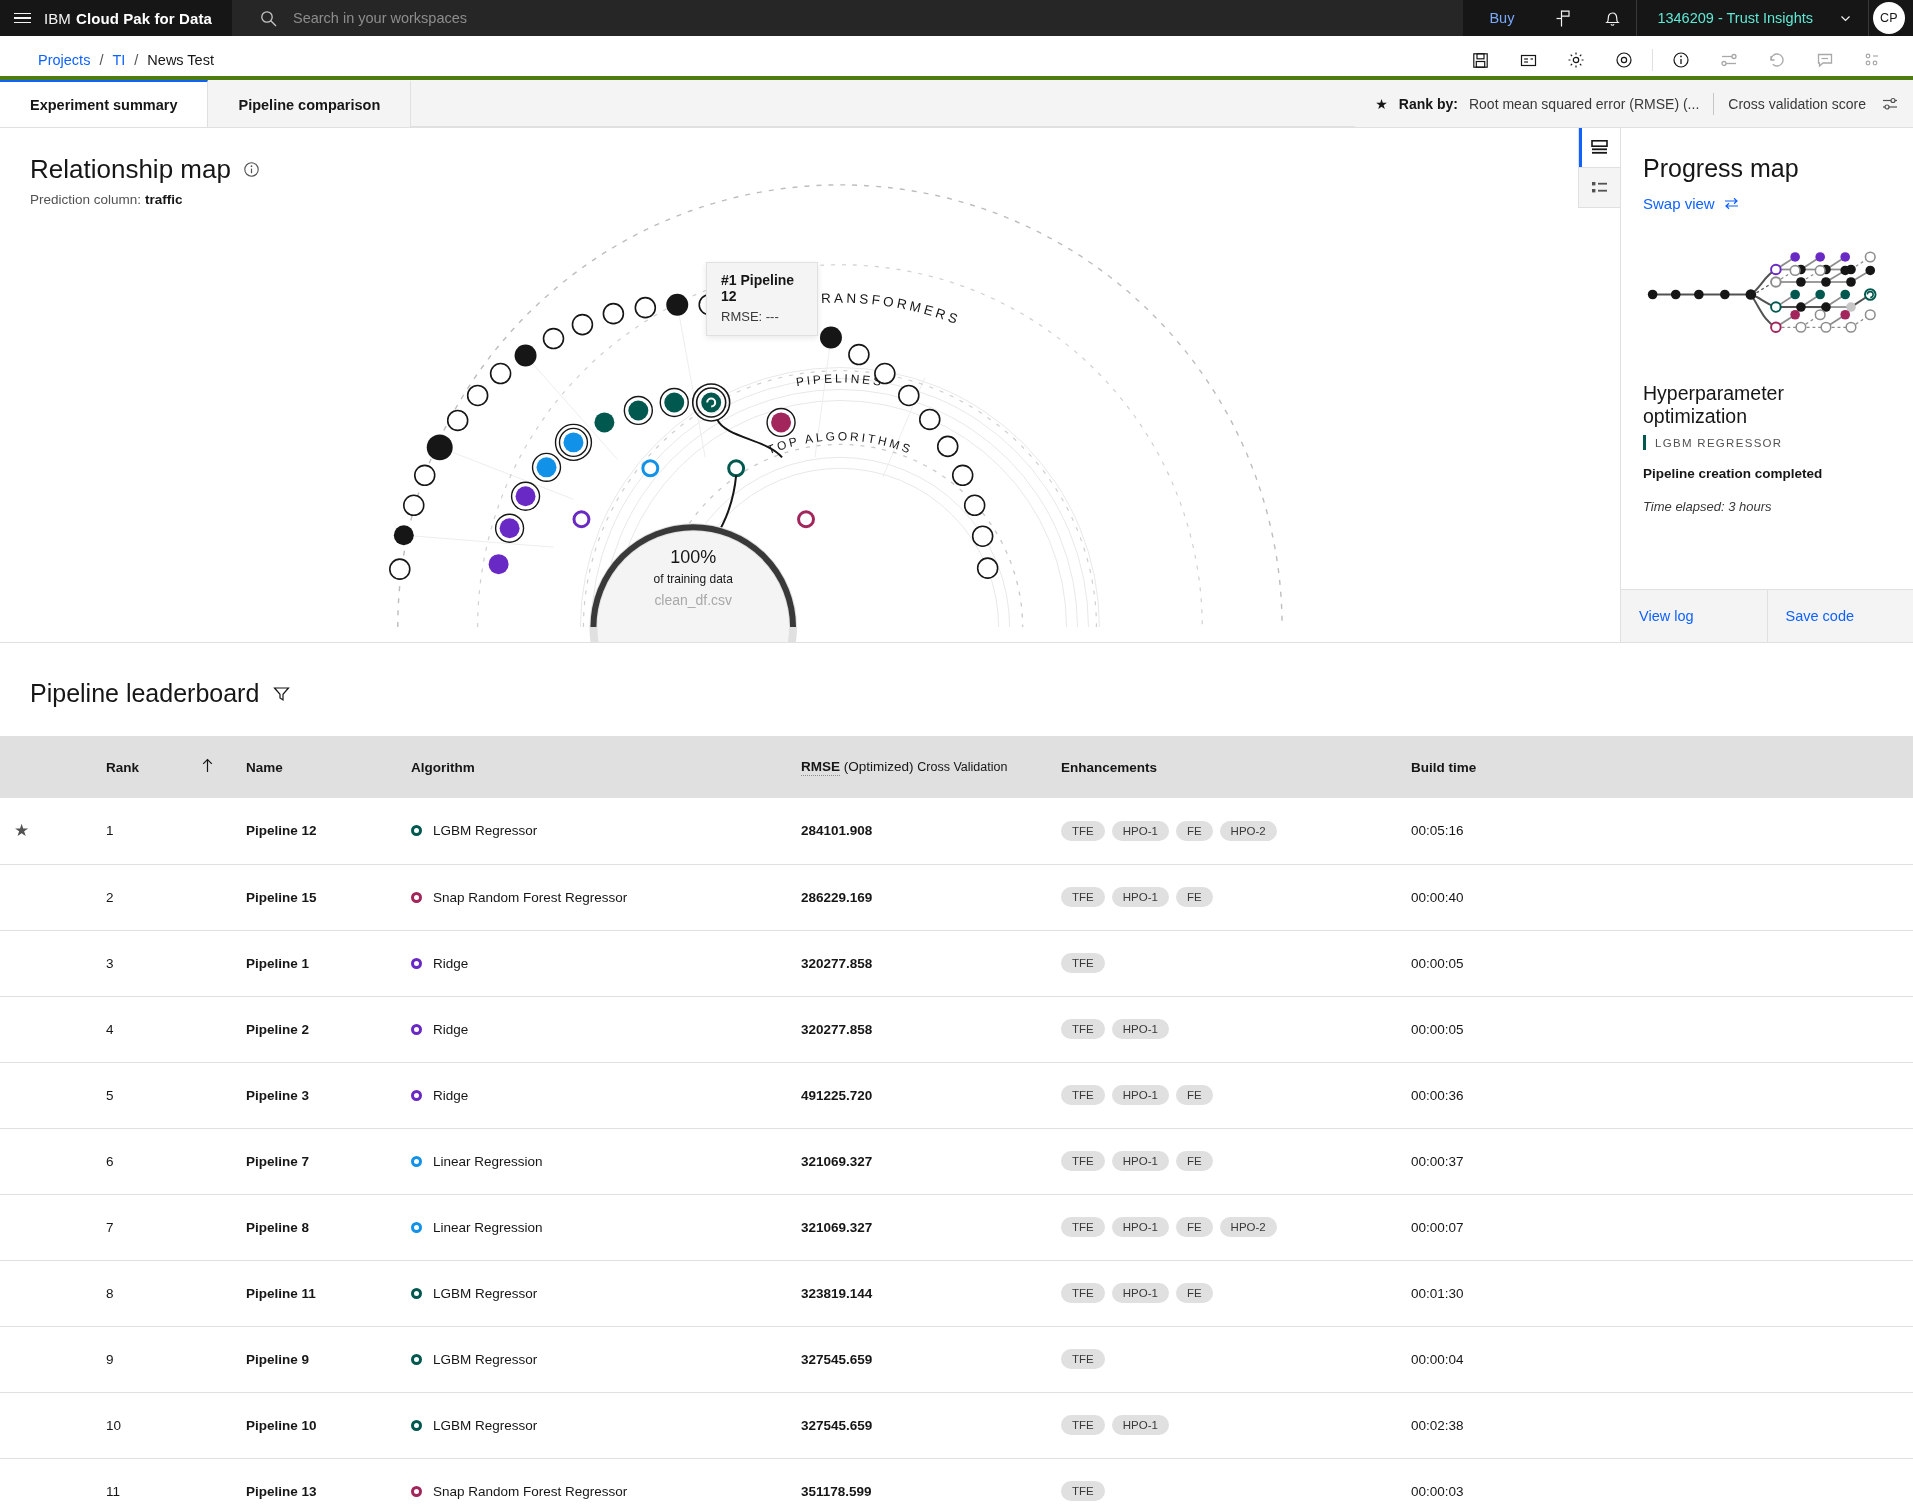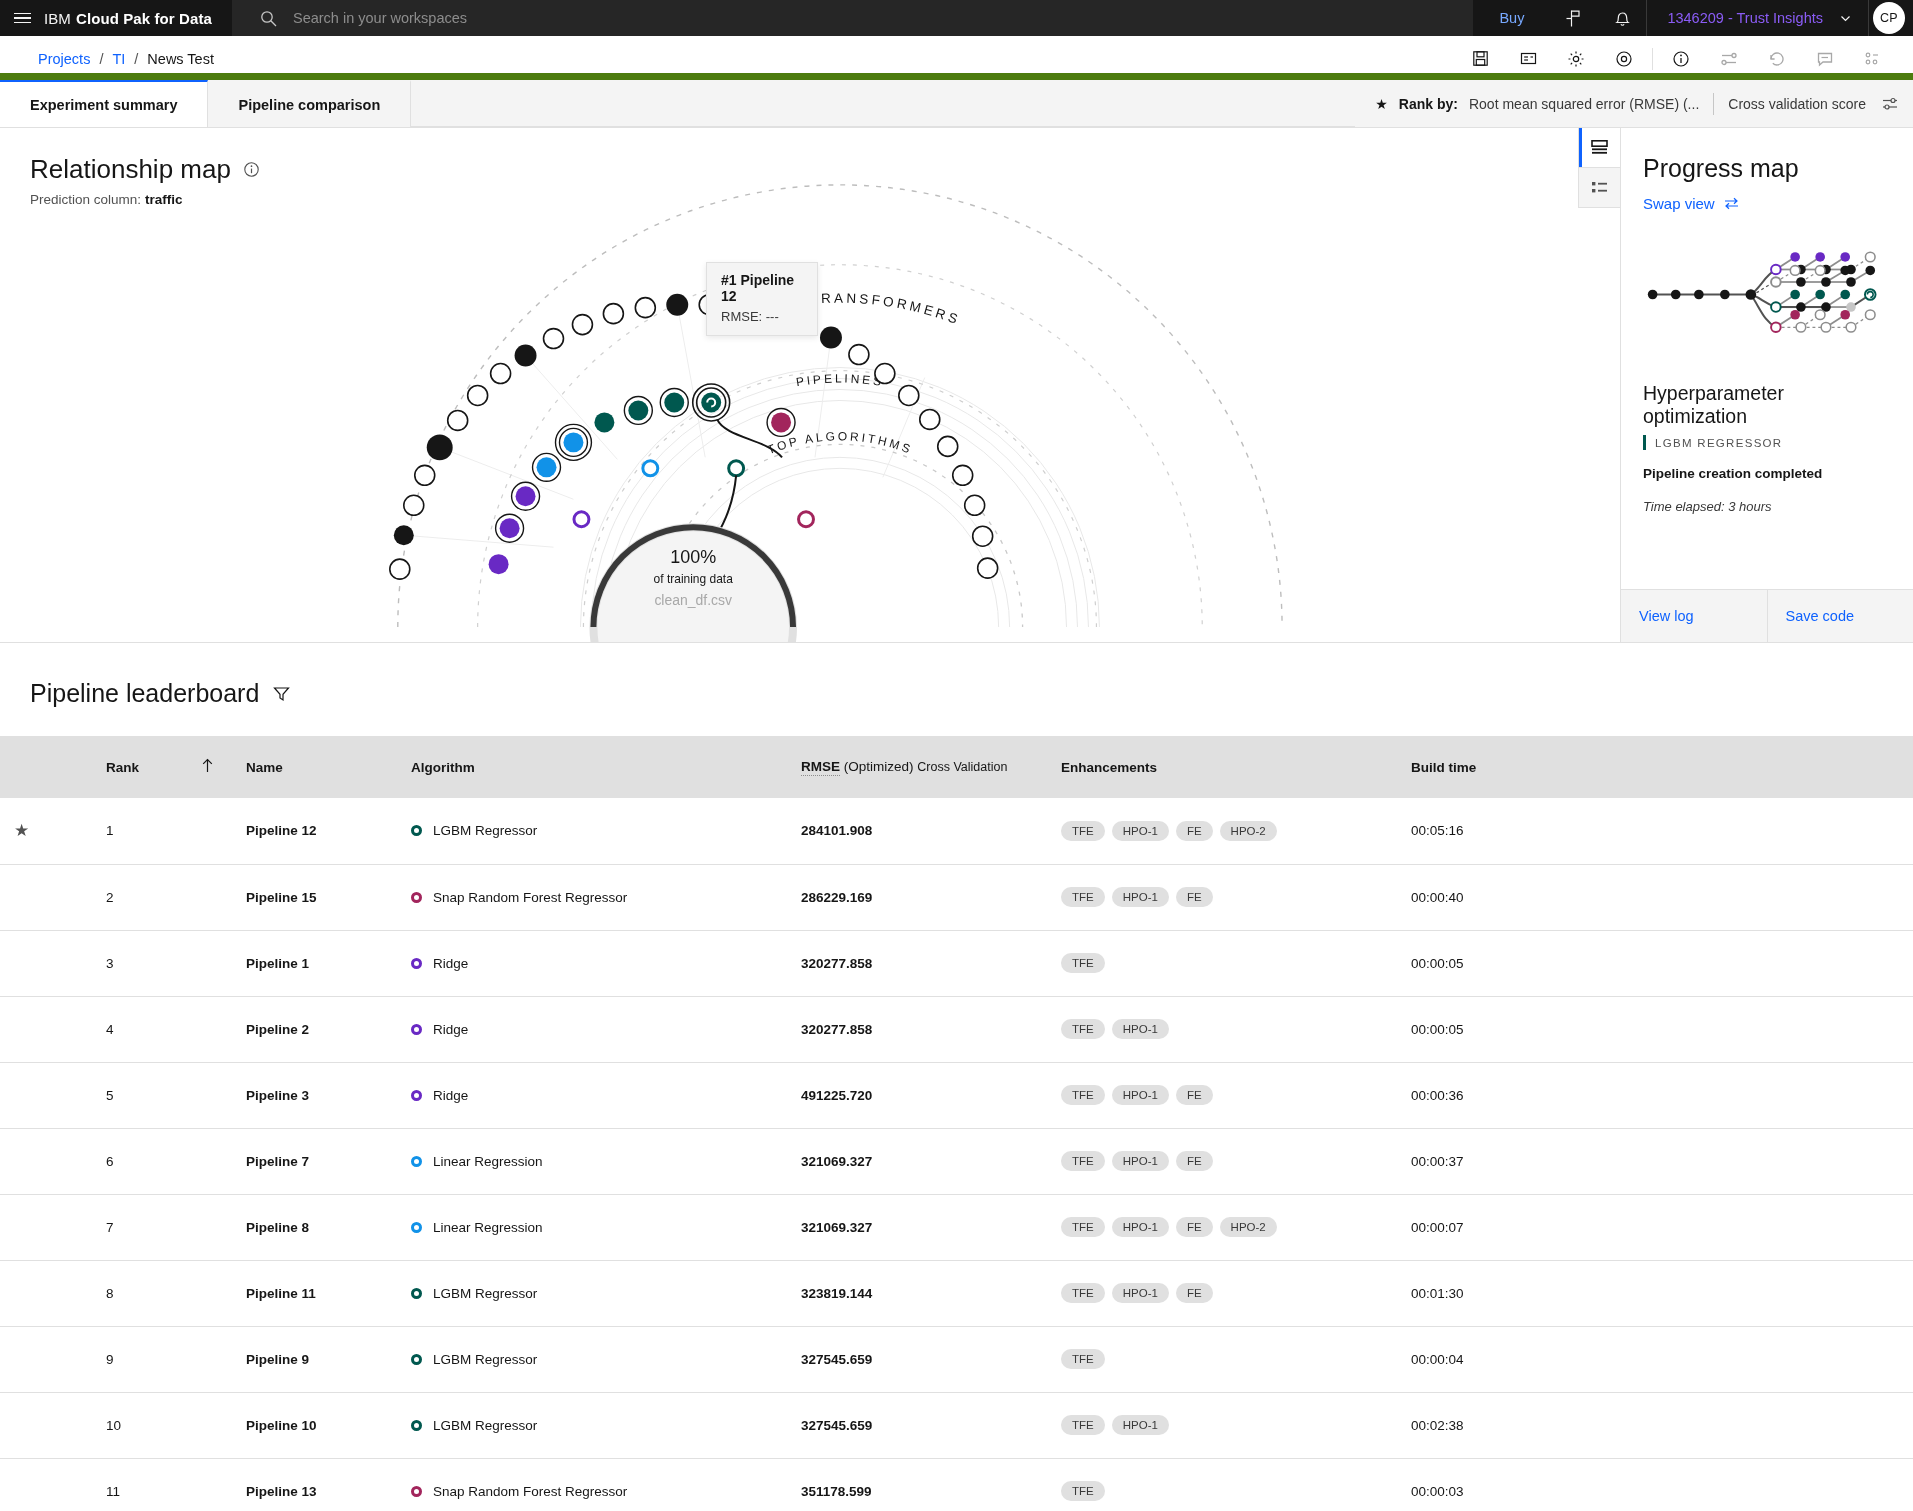--- a/index.html
+++ b/index.html
@@ -41,35 +41,35 @@
   .nav-right { display: flex; align-items: stretch; }
   .buy-btn {
     display: flex; align-items: center; padding: 0 26px; color: #78a9ff;
     font-size: 14.5px; cursor: pointer;
   }
   .nav-ico {
     width: 48px; display: flex; align-items: center; justify-content: center;
     cursor: pointer;
   }
   .acct {
-    display: flex; align-items: center; gap: 16px; padding: 0 16px 0 20px;
-    font-size: 14.5px; color: #8b5cf6; border-left: 1px solid #393939; cursor: pointer;
+    display: flex; align-items: center; gap: 26px; padding: 0 16px 0 20px;
+    font-size: 14.5px; color: #5eead4; border-left: 1px solid #393939; cursor: pointer;
     white-space: nowrap;
   }
   .avatar {
     width: 32px; height: 32px; border-radius: 50%; background: #ffffff;
     color: #161616; font-size: 12.5px; display: flex; align-items: center;
     justify-content: center; margin: 0 8px 0 4px; letter-spacing: .4px;
   }
   .avatar-cell { display: flex; align-items: center; border-left: 1px solid #393939; }
 
   
   .crumbbar {
     height: 44px; display: flex; align-items: center; justify-content: space-between;
-    padding: 8px 16px 0 38px; background: #fff; border-bottom: 7px solid #4d7c0f;
+    padding: 8px 16px 0 38px; background: #fff; border-bottom: 4px solid #4d7c0f;
   }
   .crumbs { display: flex; align-items: center; font-size: 14.5px; gap: 9px; }
   .crumbs a { color: #0f62fe; text-decoration: none; cursor: pointer; }
   .crumbs .sep { color: #525252; }
   .crumbs .cur { color: #161616; }
   .crumb-tools { display: flex; align-items: center; }
   .tool-ico {
     width: 48px; height: 44px; display: flex; align-items: center;
     justify-content: center; cursor: pointer;
   }

